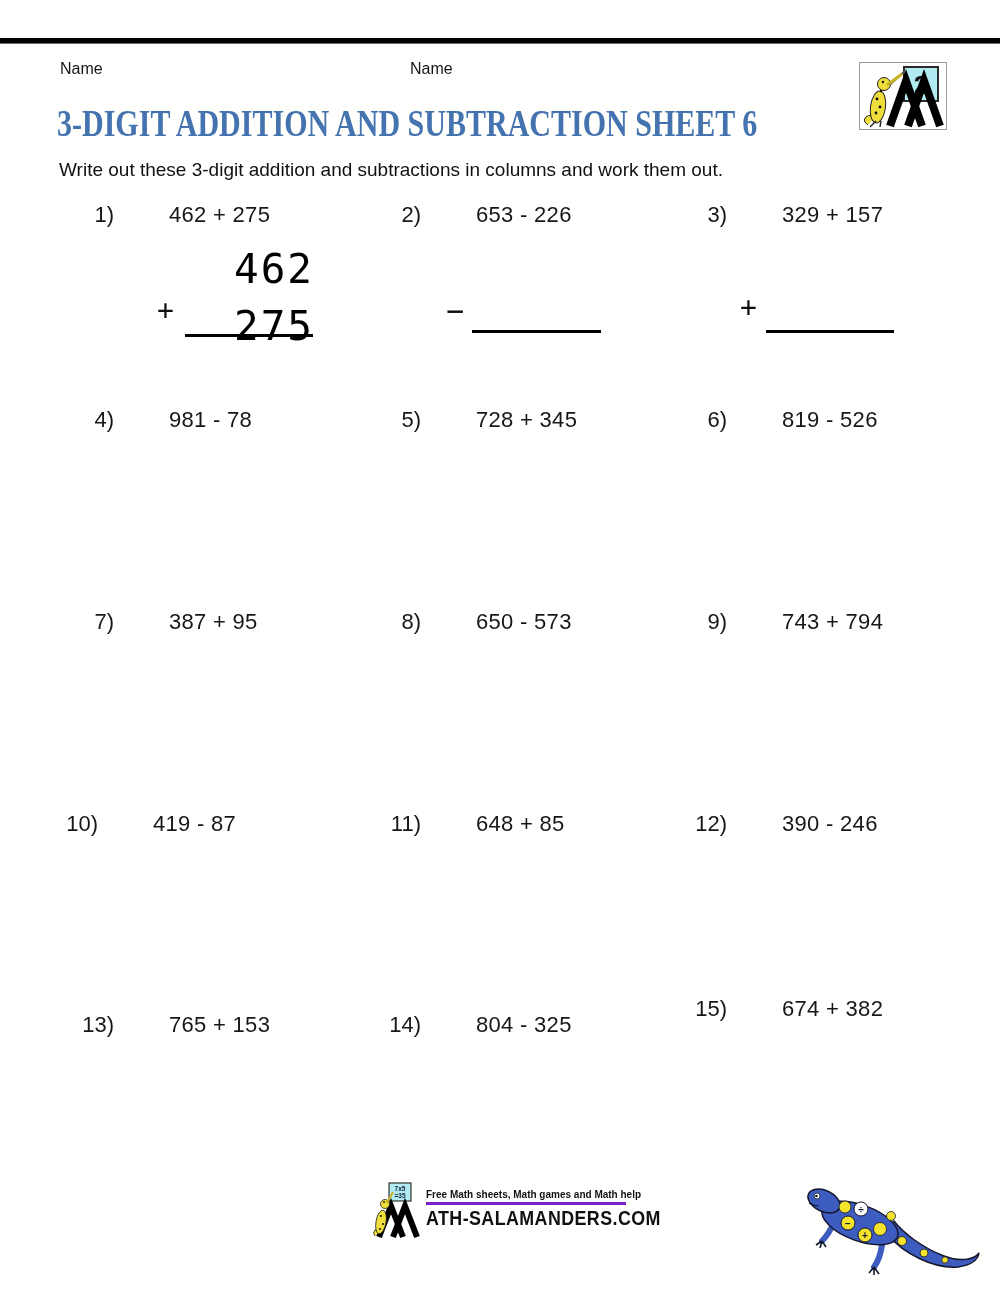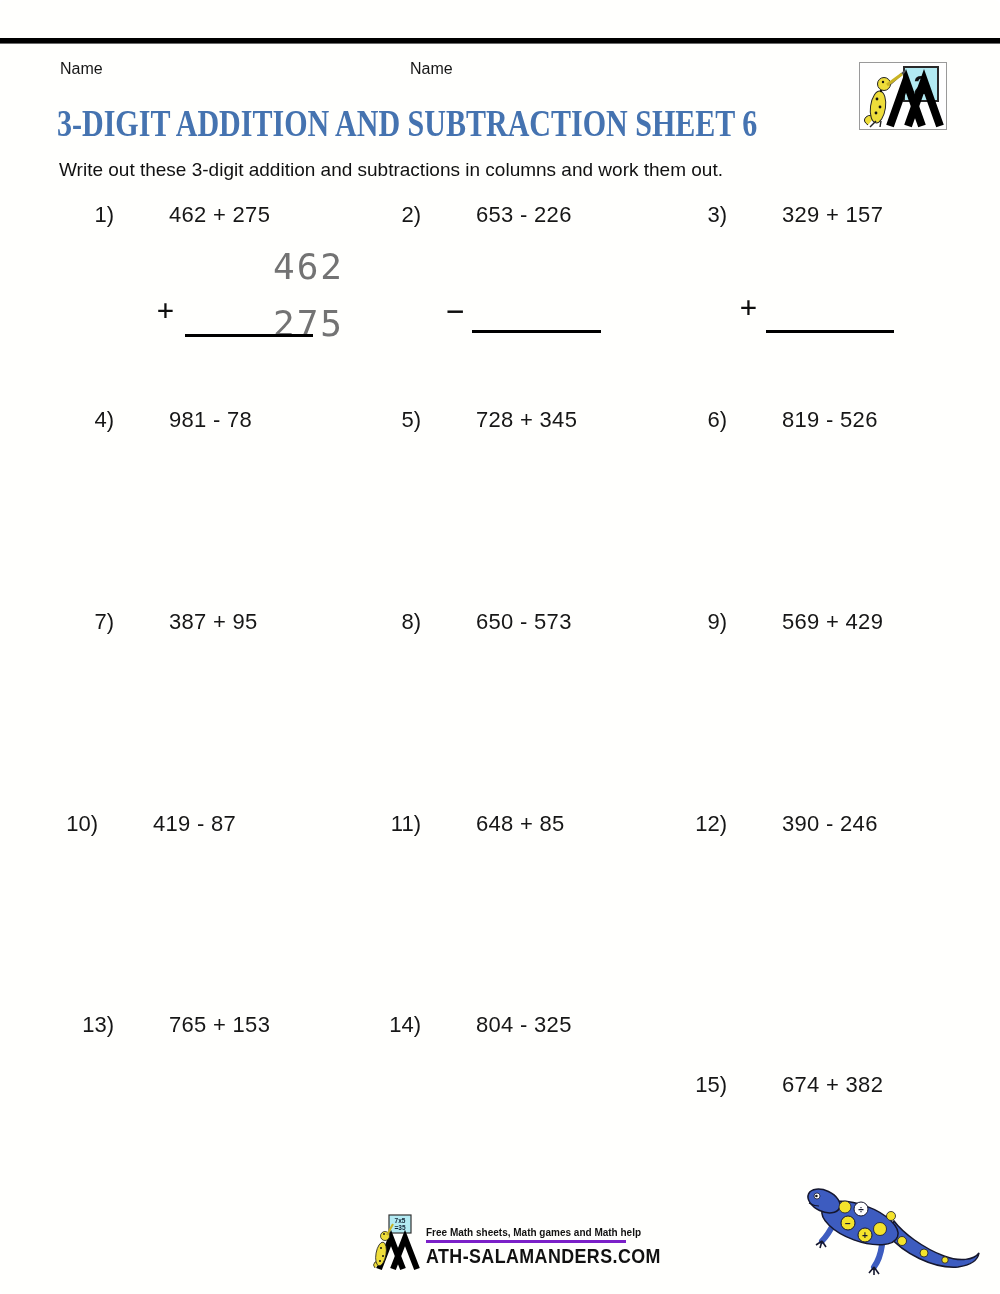--- a/index.html
+++ b/index.html
@@ -48,32 +48,32 @@
   .problem {
     position: absolute; display: flex; align-items: baseline;
     font-size: 22px; color: #171717; white-space: nowrap;
   }
   .pnum  { width: 50px; text-align: right; margin-right: 19px; }
   .pexpr { letter-spacing: 0.3px; margin-left: 36px; }
 
   .we-num {
     position: absolute;
     font-family: "DejaVu Sans Mono", monospace;
-    font-size: 36px; line-height: 1.0; letter-spacing: 2px; color: #737373; margin-left: 39px;
+    font-size: 41px; line-height: 1.0; letter-spacing: 2px; color: #000000;
   }
   .we-op {
     position: absolute;
     font-family: "DejaVu Sans Mono", monospace;
     font-size: 28px; line-height: 1.0; color: #0e0e0e;
   }
   .ans-line { position: absolute; height: 3px; background: #000; }
 
   .footer-logo {
-    position: absolute; left: 372px; top: 1214px;
-    display: flex; align-items: center;
+    position: absolute; left: 372px; top: 1182px;
+    display: flex; align-items: flex-start;
   }
   .footer-text { margin-left: 6px; }
   .footer-tagline {
     font-size: 10px; font-weight: bold; color: #121212;
     margin-top: 7px; white-space: nowrap;
   }
   .footer-rule {
     width: 200px; height: 3px; background: #7b20c8; margin-top: 2px;
   }
   .footer-site {
@@ -154,21 +154,21 @@
   <div class="problem" style="left:64px;top:609px">
       <span class="pnum">7)</span>
       <span class="pexpr">387 + 95</span>
     </div>
   <div class="problem" style="left:371px;top:609px">
       <span class="pnum">8)</span>
       <span class="pexpr">650 - 573</span>
     </div>
   <div class="problem" style="left:677px;top:609px">
       <span class="pnum">9)</span>
-      <span class="pexpr">569 + 429</span>
+      <span class="pexpr">743 + 794</span>
     </div>
 
   <div class="problem" style="left:48px;top:811px">
       <span class="pnum">10)</span>
       <span class="pexpr">419 - 87</span>
     </div>
   <div class="problem" style="left:371px;top:811px">
       <span class="pnum">11)</span>
       <span class="pexpr">648 + 85</span>
     </div>
@@ -178,21 +178,21 @@
     </div>
 
   <div class="problem" style="left:64px;top:1012px">
       <span class="pnum">13)</span>
       <span class="pexpr">765 + 153</span>
     </div>
   <div class="problem" style="left:371px;top:1012px">
       <span class="pnum">14)</span>
       <span class="pexpr">804 - 325</span>
     </div>
-  <div class="problem" style="left:677px;top:1072px">
+  <div class="problem" style="left:677px;top:996px">
       <span class="pnum">15)</span>
       <span class="pexpr">674 + 382</span>
     </div>
 
   <div>
     <span class="we-num" style="left:234px;top:249px">462</span>
     <span class="we-op" style="left:157px;top:297px">+</span>
     <span class="we-num" style="left:234px;top:306px">275</span>
     <div class="ans-line" style="left:185px;top:334px;width:128px"></div>
   </div>

